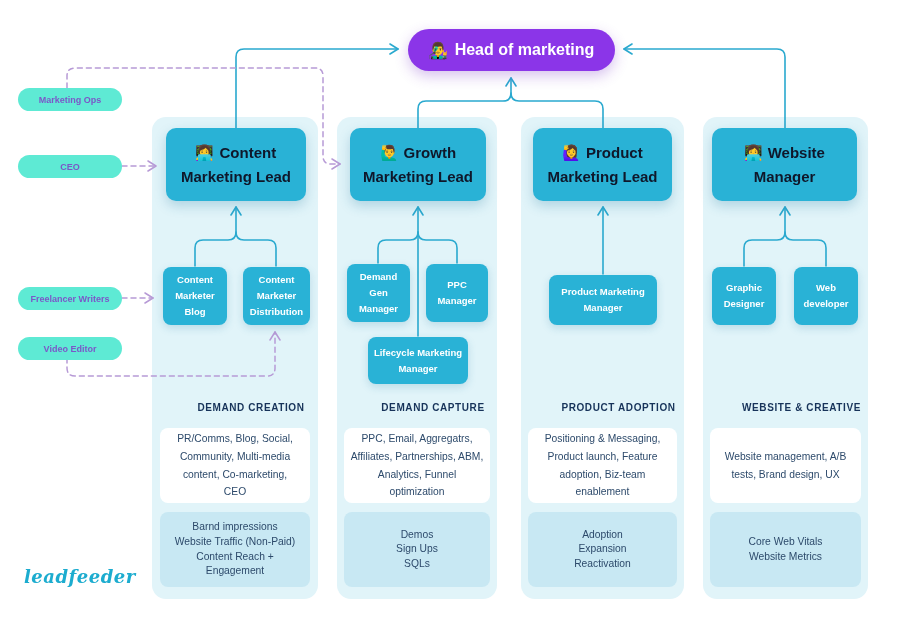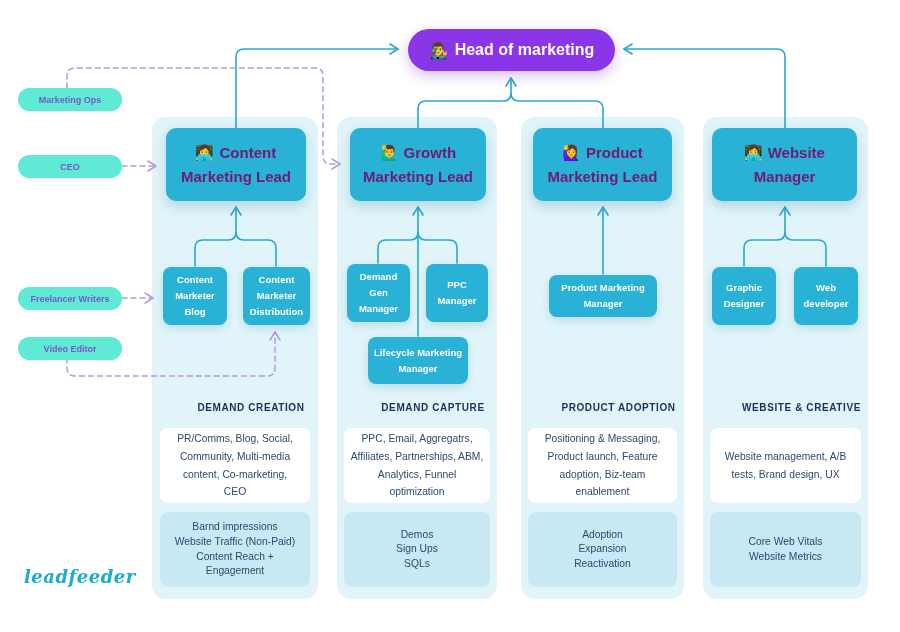--- a/index.html
+++ b/index.html
@@ -11,21 +11,21 @@
 
   .panel { position:absolute; top:117px; height:482px; background:#e1f4f9; border-radius:14px; z-index:0; }
 
   .head-box { position:absolute; left:408px; top:29px; width:207px; height:42px; z-index:2;
     background:#8b35e8; border-radius:21px; color:#ffffff; font-weight:bold; font-size:16px;
     display:flex; align-items:center; justify-content:center; gap:6px;
     box-shadow:0 5px 14px rgba(120,50,200,0.30); }
   .head-box .emoji { font-size:16px; }
 
   .lead { position:absolute; top:128px; height:73px; z-index:2; background:#29b2d6; border-radius:10px;
-    color:#701a75; font-weight:bold; font-size:15px; line-height:1.55; text-align:center;
+    color:#0f172a; font-weight:bold; font-size:15px; line-height:1.55; text-align:center;
     display:flex; align-items:center; justify-content:center; padding:0 10px;
     box-shadow:0 5px 12px rgba(30,120,160,0.25); }
   .lead .emoji { font-size:15px; margin-right:5px; }
 
   .sub { position:absolute; z-index:2; background:#29b2d6; border-radius:8px; color:#ffffff;
     font-weight:bold; font-size:9.5px; line-height:1.65; text-align:center;
     display:flex; align-items:center; justify-content:center; padding:2px 4px;
     box-shadow:0 3px 8px rgba(30,120,160,0.20); }
 
   .section-heading { position:absolute; top:402px; z-index:2; font-size:10px; font-weight:bold;
@@ -142,21 +142,21 @@
 Affiliates, Partnerships, ABM,
 Analytics, Funnel
 optimization</div>
   <div class="metrics" style="left:344px;width:146px">Demos
 Sign Ups
 SQLs</div>
 
   <div class="lead" style="left:533px;width:139px">
     <span><span class="emoji">🙋‍♀️</span><span>Product Marketing Lead</span></span>
   </div>
-  <div class="sub" style="left:549px;top:275px;width:108px;height:42px">
+  <div class="sub" style="left:549px;top:275px;width:108px;height:50px">
       <span>Product Marketing Manager</span>
     </div>
   <div class="section-heading" style="left:521px;width:163px">PRODUCT ADOPTION</div>
   <div class="activities" style="left:528px;width:149px">Positioning &amp; Messaging,
 Product launch, Feature
 adoption, Biz-team
 enablement</div>
   <div class="metrics" style="left:528px;width:149px">Adoption
 Expansion
 Reactivation</div>

